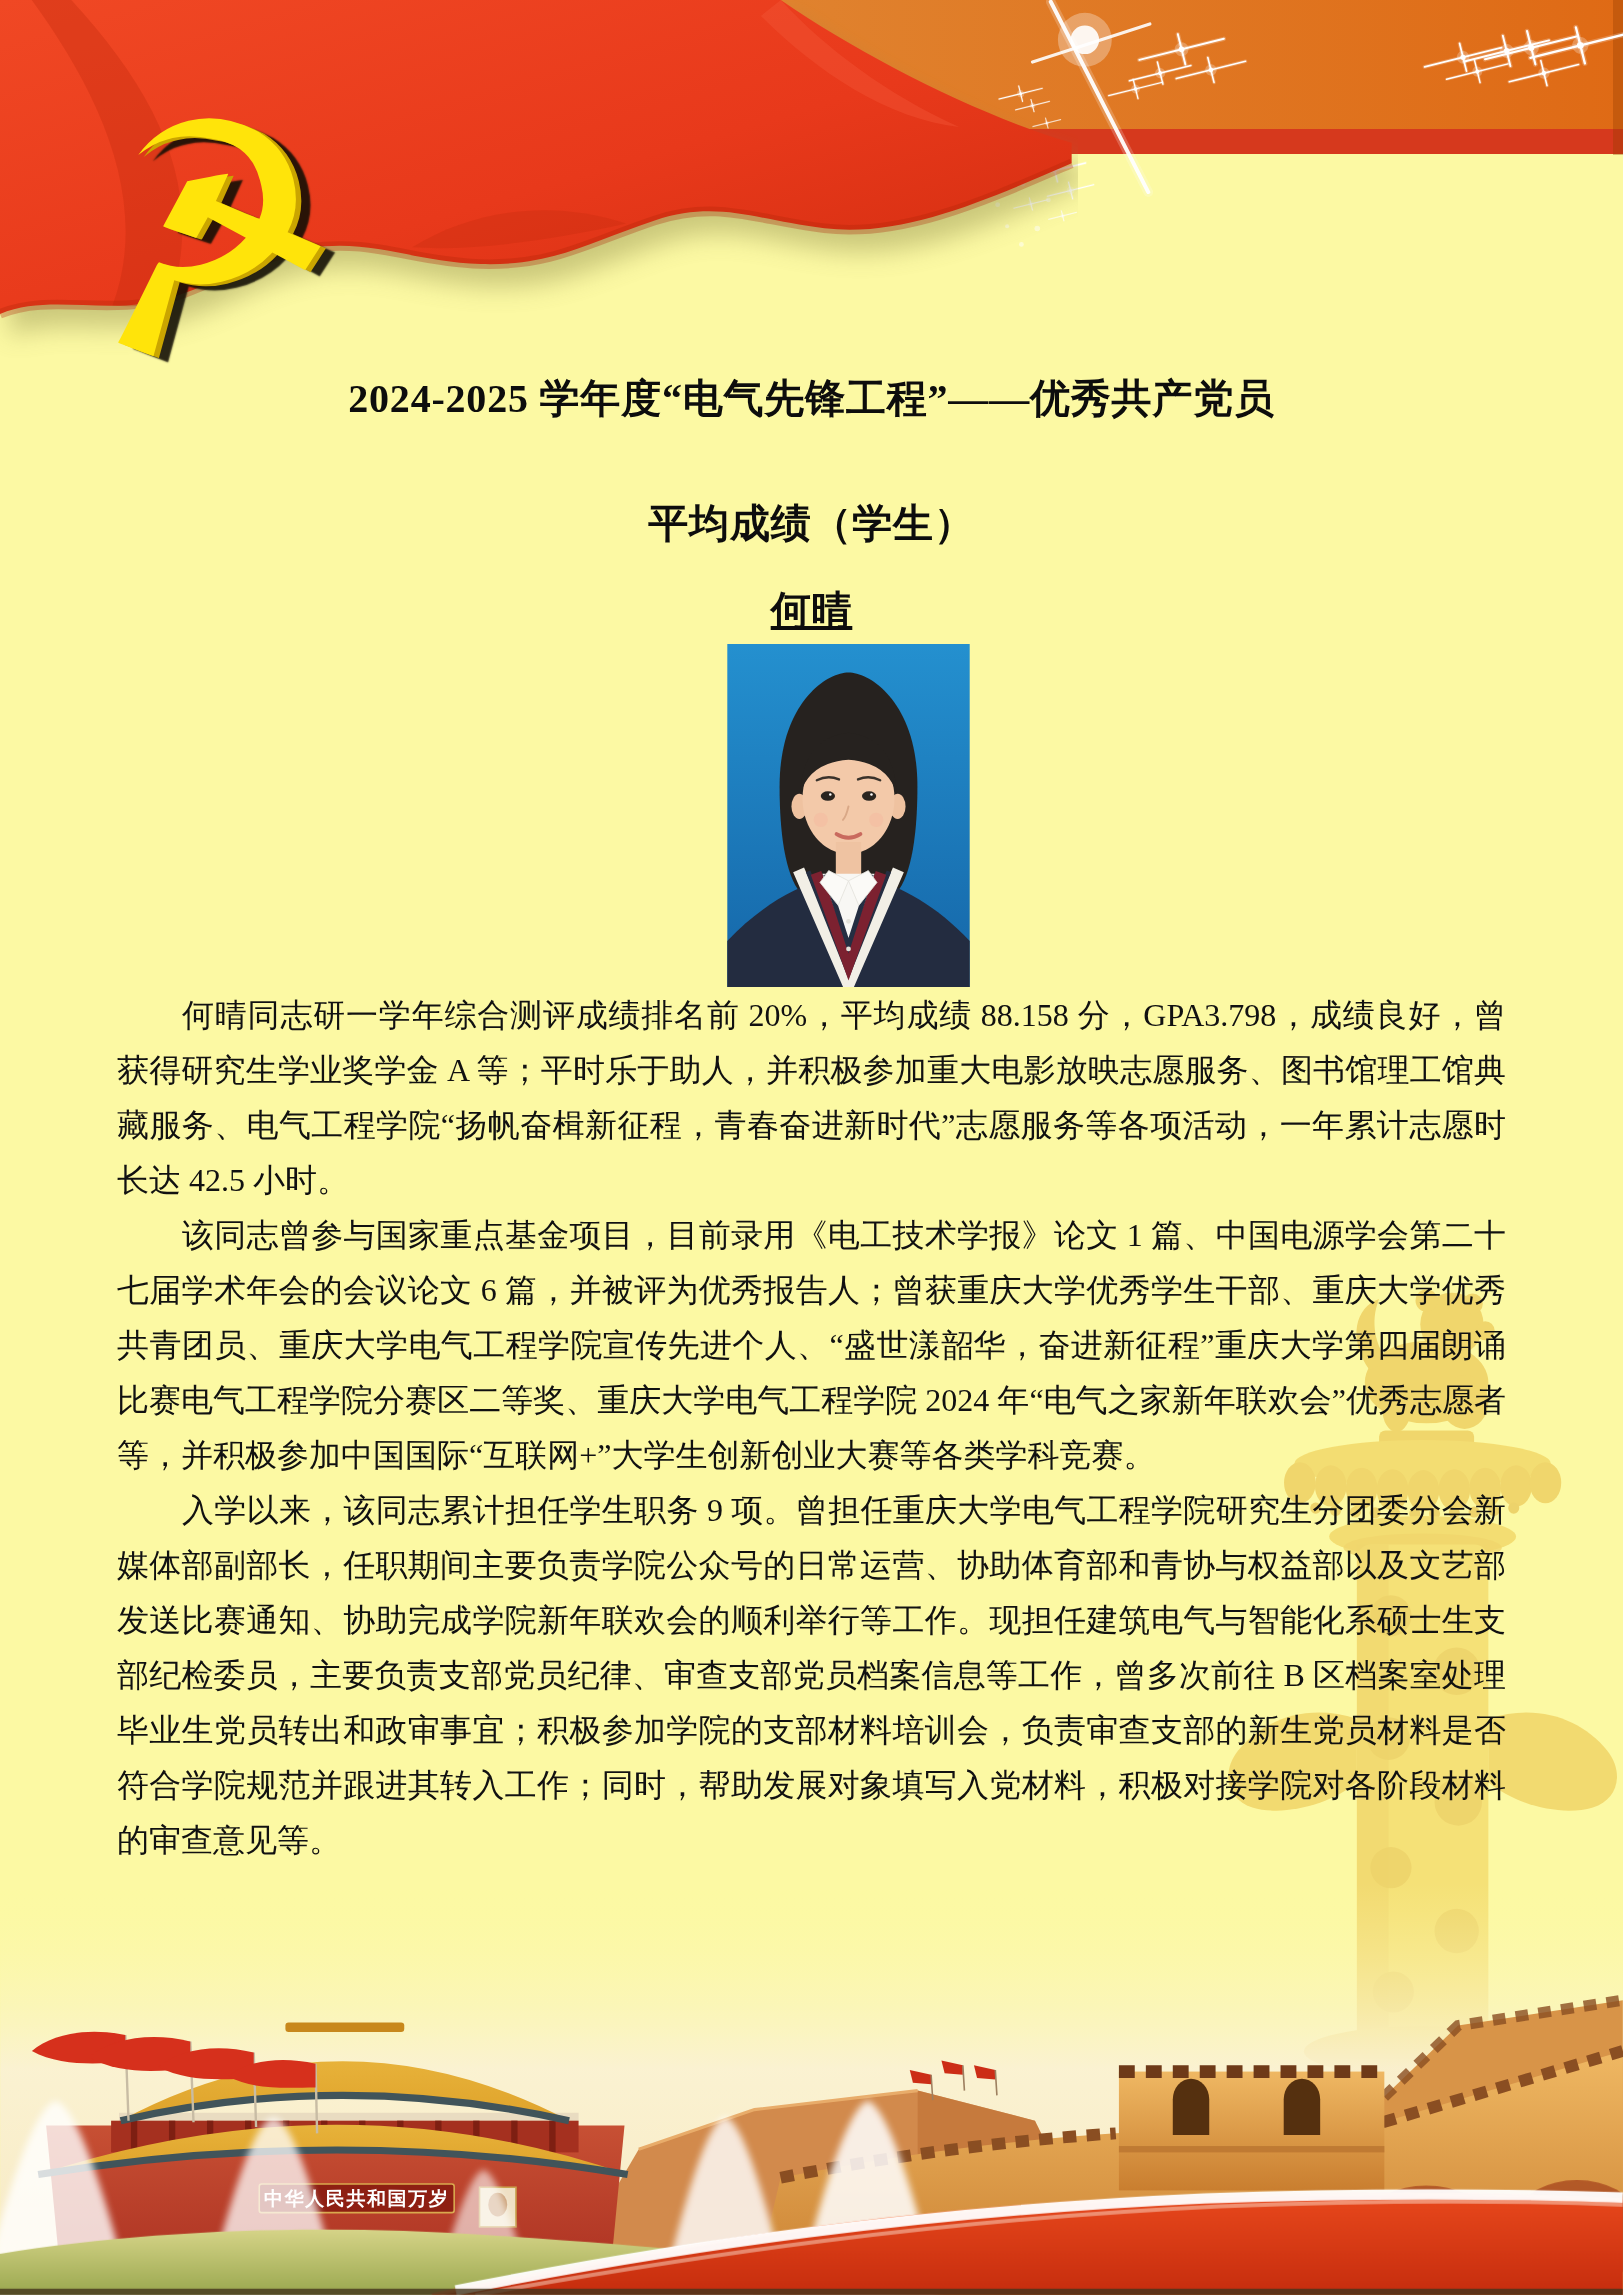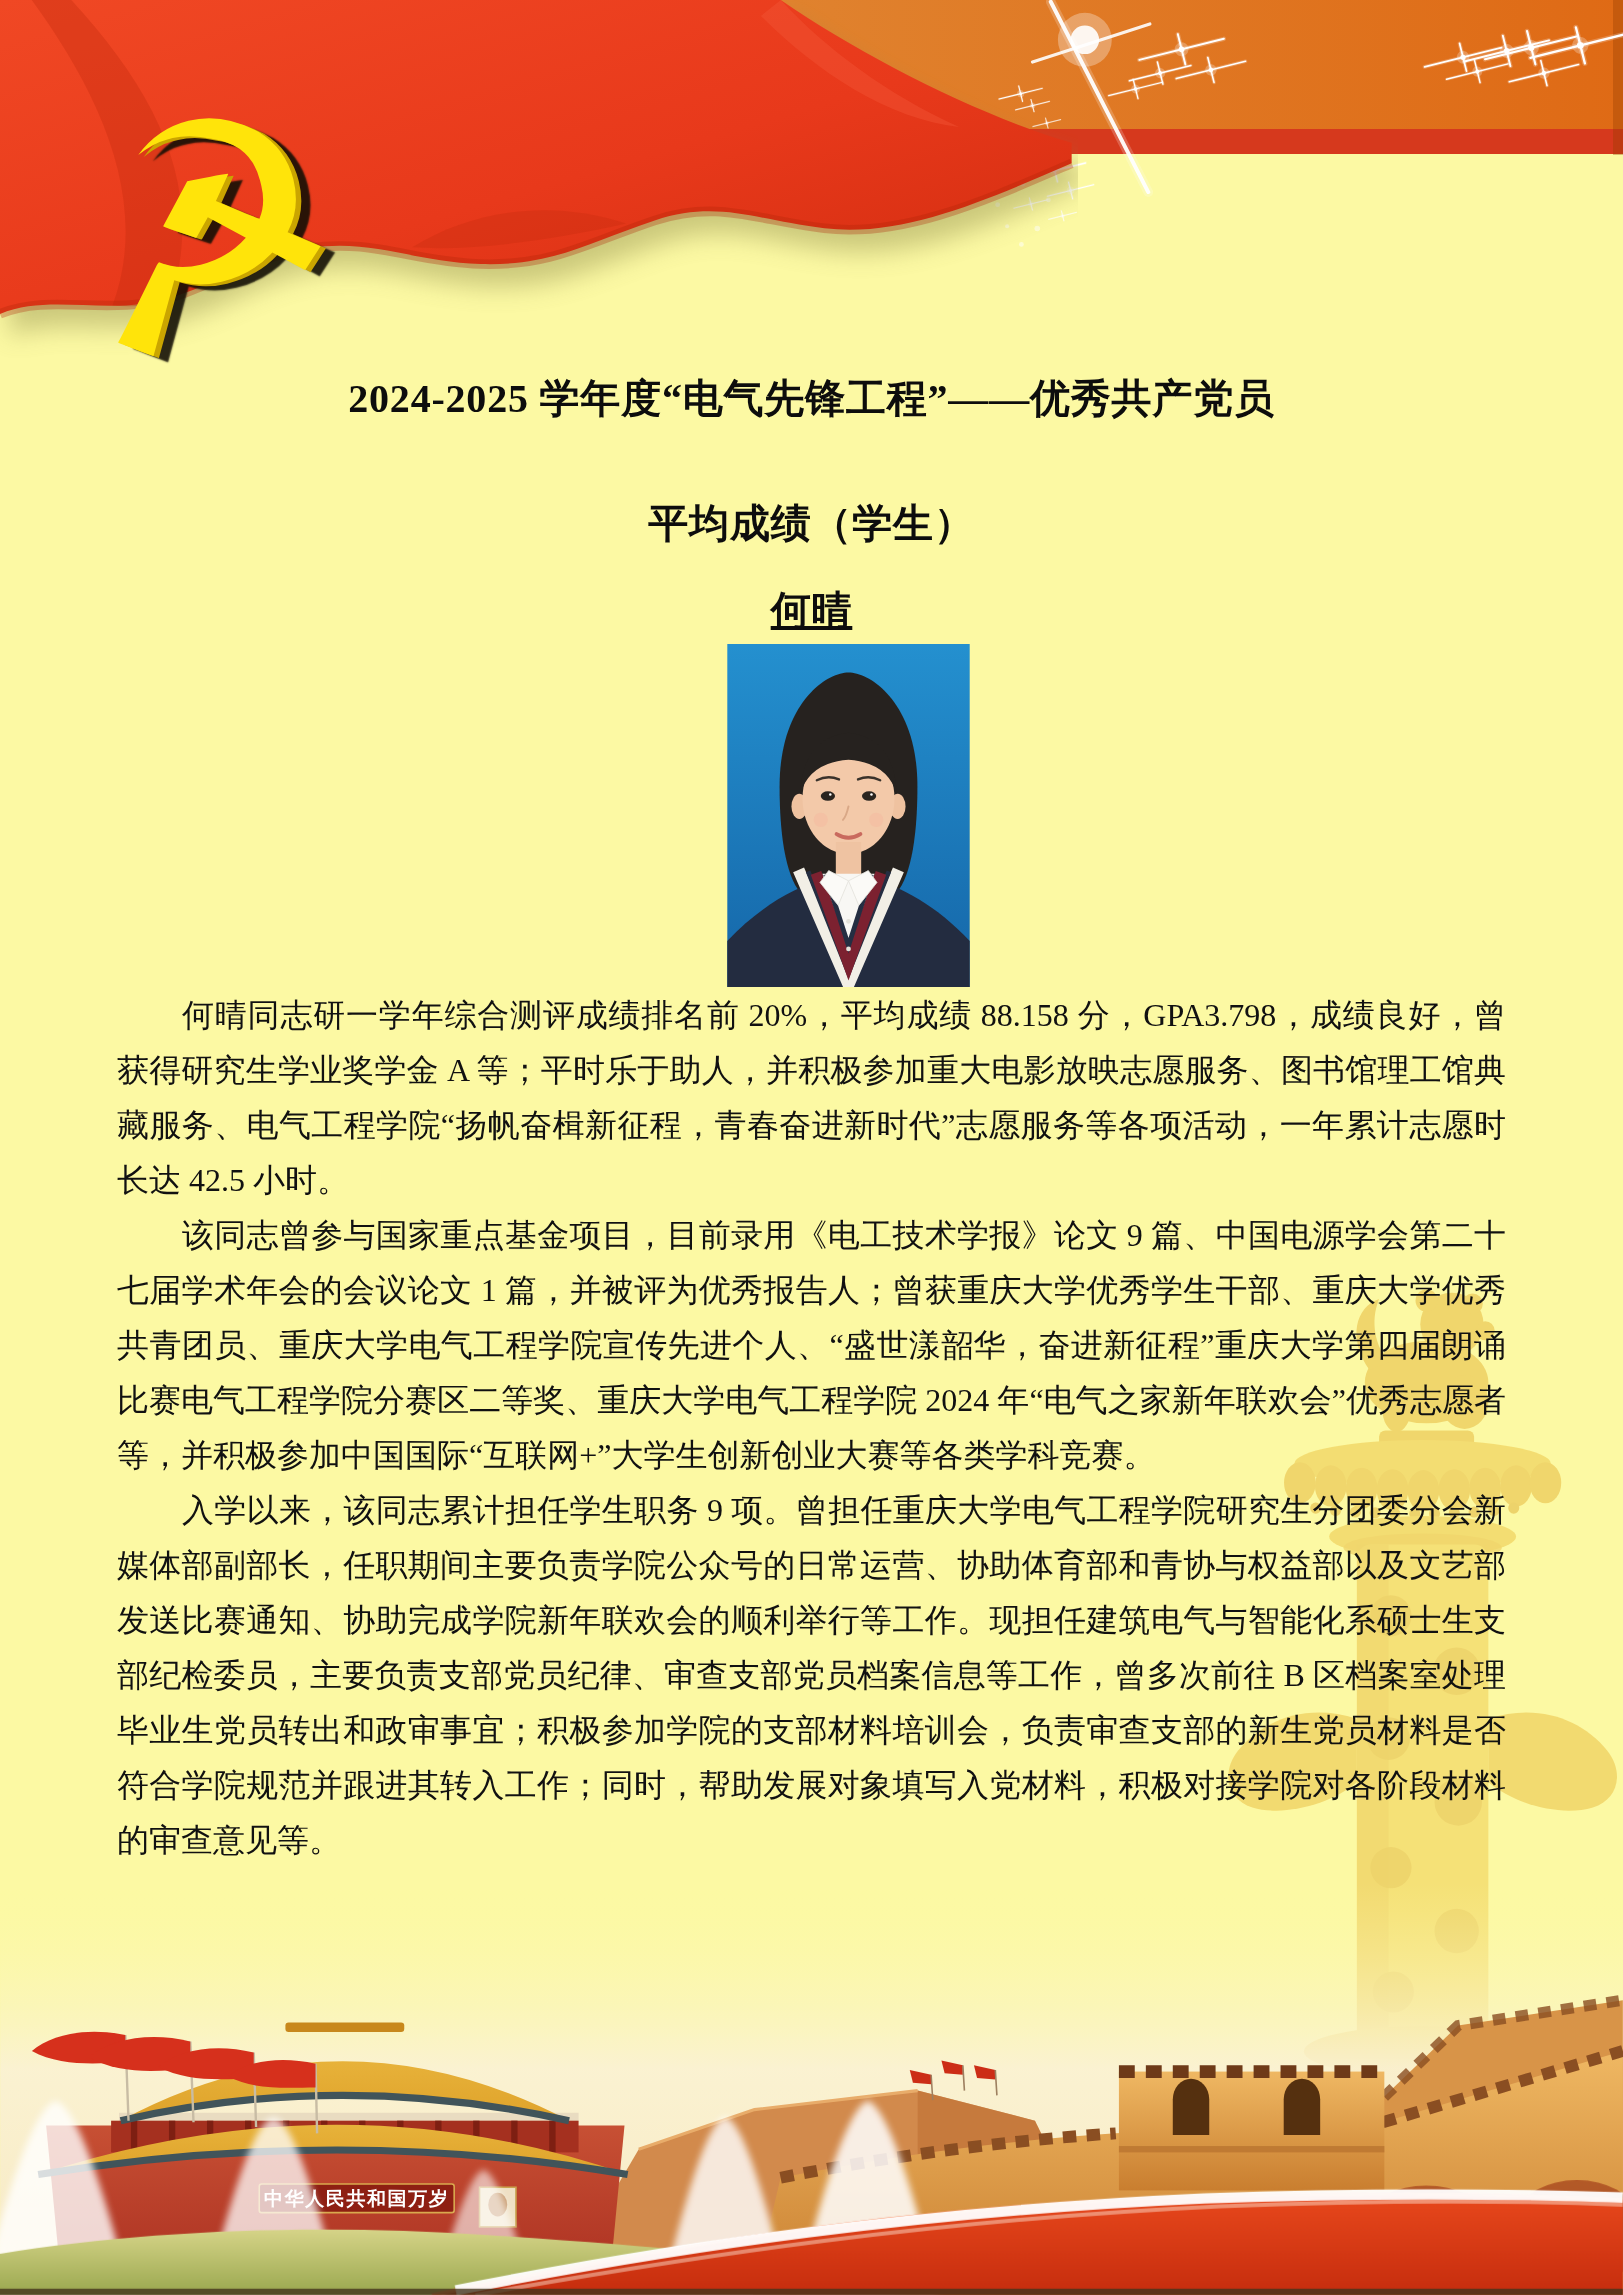--- a/index.html
+++ b/index.html
@@ -231,21 +231,21 @@
     </g>
     <g>
       <ellipse cx="295" cy="980" rx="150" ry="32" fill="#E8B52B"></ellipse>
       <rect x="180" y="990" width="230" height="70" rx="10" fill="#ECBE38"></rect>
       <rect x="160" y="1035" width="270" height="25" fill="#DFA31C"></rect>
     </g>
   </svg>
 
   <div class="body-text">
     <p>何晴同志研一学年综合测评成绩排名前 20%，平均成绩 88.158 分，GPA3.798，成绩良好，曾获得研究生学业奖学金 A 等；平时乐于助人，并积极参加重大电影放映志愿服务、图书馆理工馆典藏服务、电气工程学院“扬帆奋楫新征程，青春奋进新时代”志愿服务等各项活动，一年累计志愿时长达 42.5 小时。</p>
-    <p>该同志曾参与国家重点基金项目，目前录用《电工技术学报》论文 9 篇、中国电源学会第二十七届学术年会的会议论文 1 篇，并被评为优秀报告人；曾获重庆大学优秀学生干部、重庆大学优秀共青团员、重庆大学电气工程学院宣传先进个人、“盛世漾韶华，奋进新征程”重庆大学第四届朗诵比赛电气工程学院分赛区二等奖、重庆大学电气工程学院 2024 年“电气之家新年联欢会”优秀志愿者等，并积极参加中国国际“互联网+”大学生创新创业大赛等各类学科竞赛。</p>
+    <p>该同志曾参与国家重点基金项目，目前录用《电工技术学报》论文 1 篇、中国电源学会第二十七届学术年会的会议论文 6 篇，并被评为优秀报告人；曾获重庆大学优秀学生干部、重庆大学优秀共青团员、重庆大学电气工程学院宣传先进个人、“盛世漾韶华，奋进新征程”重庆大学第四届朗诵比赛电气工程学院分赛区二等奖、重庆大学电气工程学院 2024 年“电气之家新年联欢会”优秀志愿者等，并积极参加中国国际“互联网+”大学生创新创业大赛等各类学科竞赛。</p>
     <p>入学以来，该同志累计担任学生职务 9 项。曾担任重庆大学电气工程学院研究生分团委分会新媒体部副部长，任职期间主要负责学院公众号的日常运营、协助体育部和青协与权益部以及文艺部发送比赛通知、协助完成学院新年联欢会的顺利举行等工作。现担任建筑电气与智能化系硕士生支部纪检委员，主要负责支部党员纪律、审查支部党员档案信息等工作，曾多次前往 B 区档案室处理毕业生党员转出和政审事宜；积极参加学院的支部材料培训会，负责审查支部的新生党员材料是否符合学院规范并跟进其转入工作；同时，帮助发展对象填写入党材料，积极对接学院对各阶段材料的审查意见等。</p>
   </div>
 
   <svg class="scene" viewBox="0 0 2048 520">
     <defs>
       <linearGradient id="skyGrad" x1="0" y1="0" x2="0" y2="1">
         <stop offset="0" stop-color="#FCF9A3" stop-opacity="0"></stop>
         <stop offset=".45" stop-color="#FAF1D6" stop-opacity=".9"></stop>
         <stop offset="1" stop-color="#F7E8C2"></stop>
       </linearGradient>

